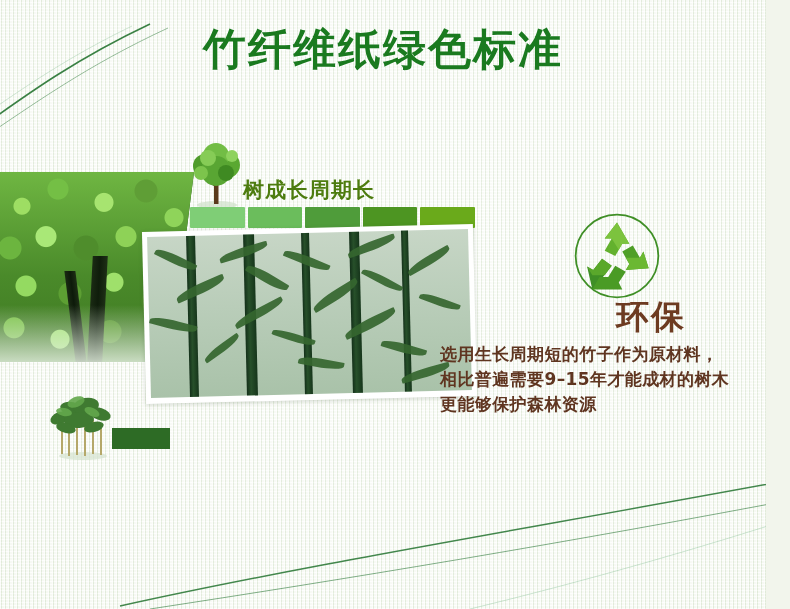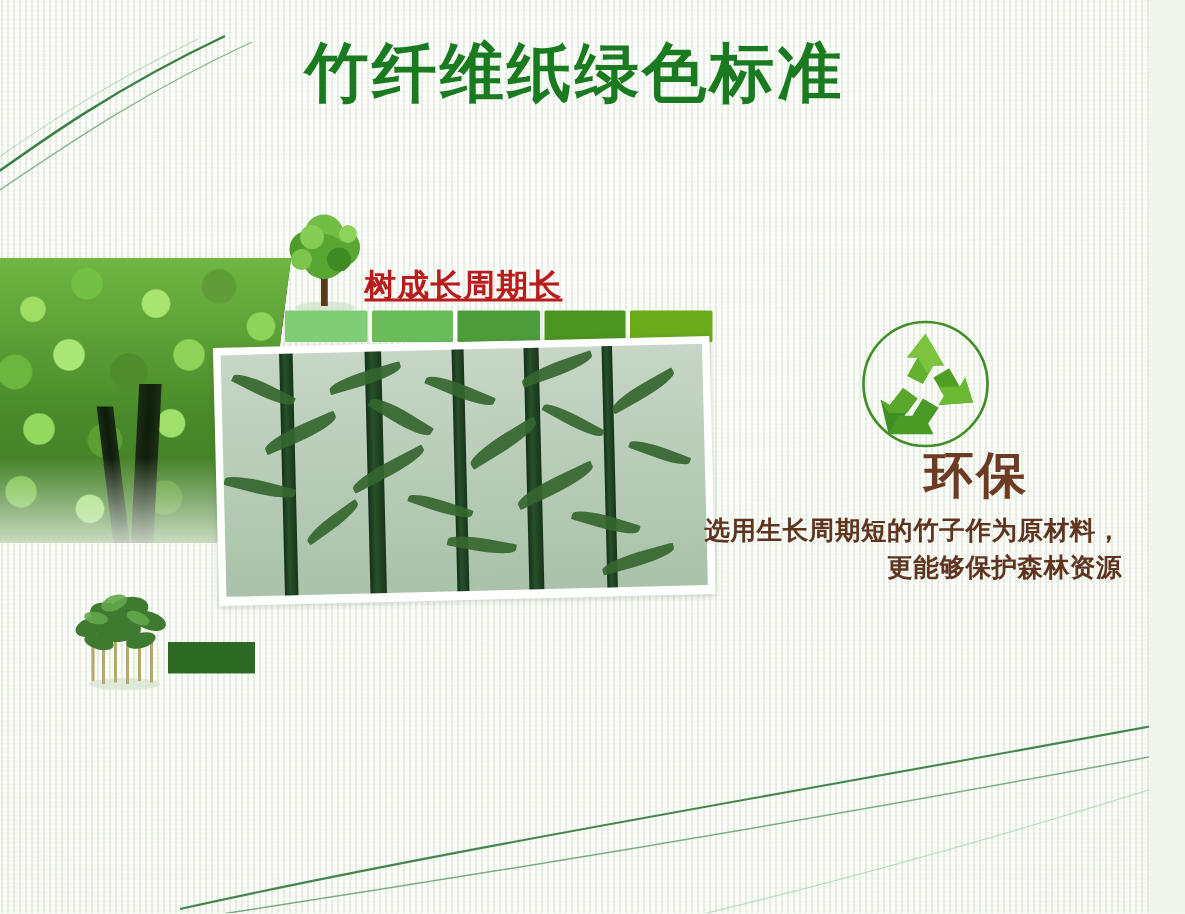--- a/index.html
+++ b/index.html
@@ -248,21 +248,21 @@
     font-weight: bold;
     color: #6d3b21;
     letter-spacing: 2px;
   }
 
   .eco-desc {
     position: absolute;
     left: 440px;
     right: 18px;
     top: 342px;
-    text-align: right;
+    text-align: left;
     font-size: 17px;
     line-height: 25px;
     font-weight: bold;
     color: #5f3520;
     letter-spacing: 0.4px;
   }
   .eco-desc div { white-space: nowrap; }
 </style>
 </head>
 <body>
@@ -298,21 +298,21 @@
     <circle cx="22" cy="26" r="12" fill="#4f9b2b"></circle>
     <circle cx="44" cy="25" r="13" fill="#5aa831"></circle>
     <circle cx="33" cy="16" r="13" fill="#72bd45"></circle>
     <circle cx="33" cy="31" r="15" fill="#59a633"></circle>
     <circle cx="25" cy="18" r="8" fill="#86cc56"></circle>
     <circle cx="43" cy="33" r="8" fill="#3f8a22"></circle>
     <circle cx="18" cy="33" r="7" fill="#7cc44c"></circle>
     <circle cx="49" cy="16" r="6" fill="#8ed25e"></circle>
   </svg>
 
-  <div class="label-tree" style="color: #b91c1c; text-decoration: underline;">树成长周期长</div>
+  <div class="label-tree" style="color: #4d7c0f;">树成长周期长</div>
 
   <div class="bars">
     <div class="seg" style="background: rgb(127, 206, 118);"></div>
     <div class="seg" style="background: rgb(107, 189, 92);"></div>
     <div class="seg" style="background: rgb(79, 156, 58);"></div>
     <div class="seg" style="background: rgb(77, 149, 34);"></div>
     <div class="seg" style="background: rgb(106, 170, 27);"></div>
   </div>
 
   <div class="bamboo-wrap">
@@ -382,16 +382,17 @@
 
     <path d="M22 88 L16 62 L23 66 L33 53 L44 61 L34 74 L42 75 Z" fill="#3f8f26"></path>
     <path d="M22 88 L56 88 L52 80 L60 68 L48 61 L40 74 L30 74 Z" fill="#4a9b25"></path>
     <path d="M16 62 L23 66 L33 53 L44 61 L36 72 L22 72 Z" fill="#5aa82b"></path>
   </svg>
 
   <div class="eco-title" style="color: rgb(109, 59, 33);">环保</div>
 
   <div class="eco-desc" style="color: rgb(95, 53, 32);">
     <div>选用生长周期短的竹子作为原材料，</div>
+    <div>相比普遍需要9–15年才能成材的树木</div>
     <div>更能够保护森林资源</div>
   </div>
 
 </div>
 
 </body></html>

